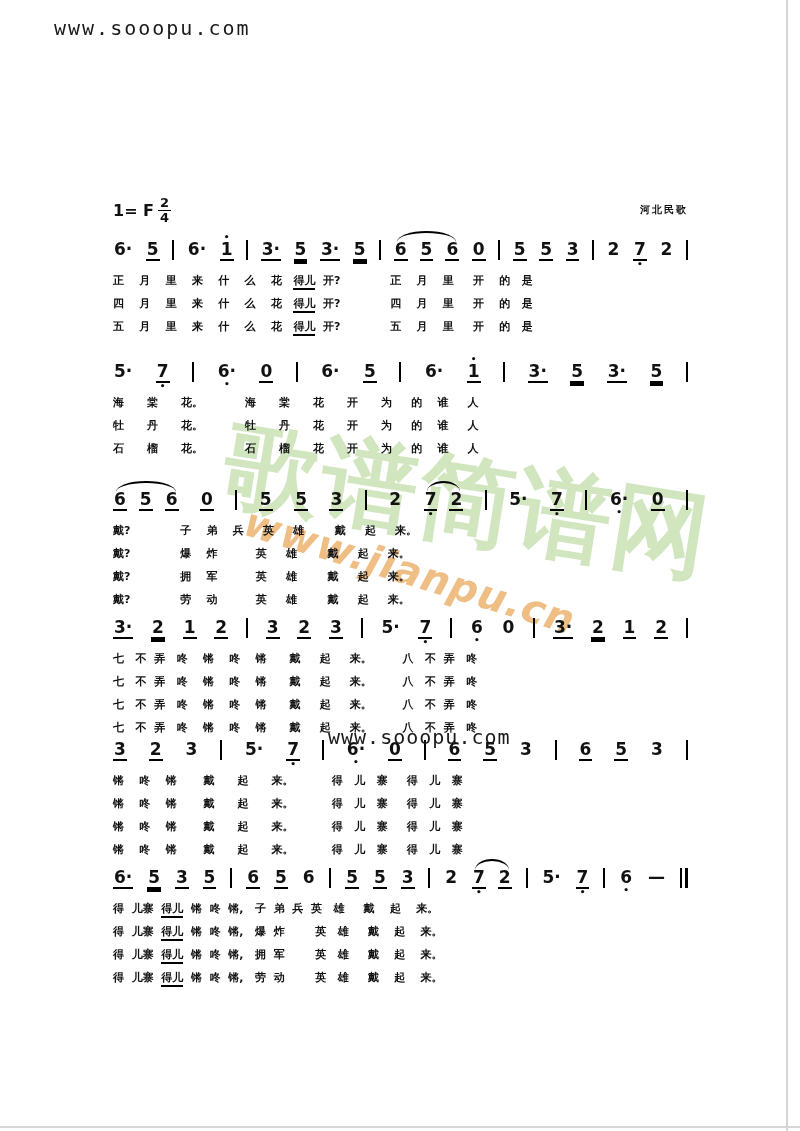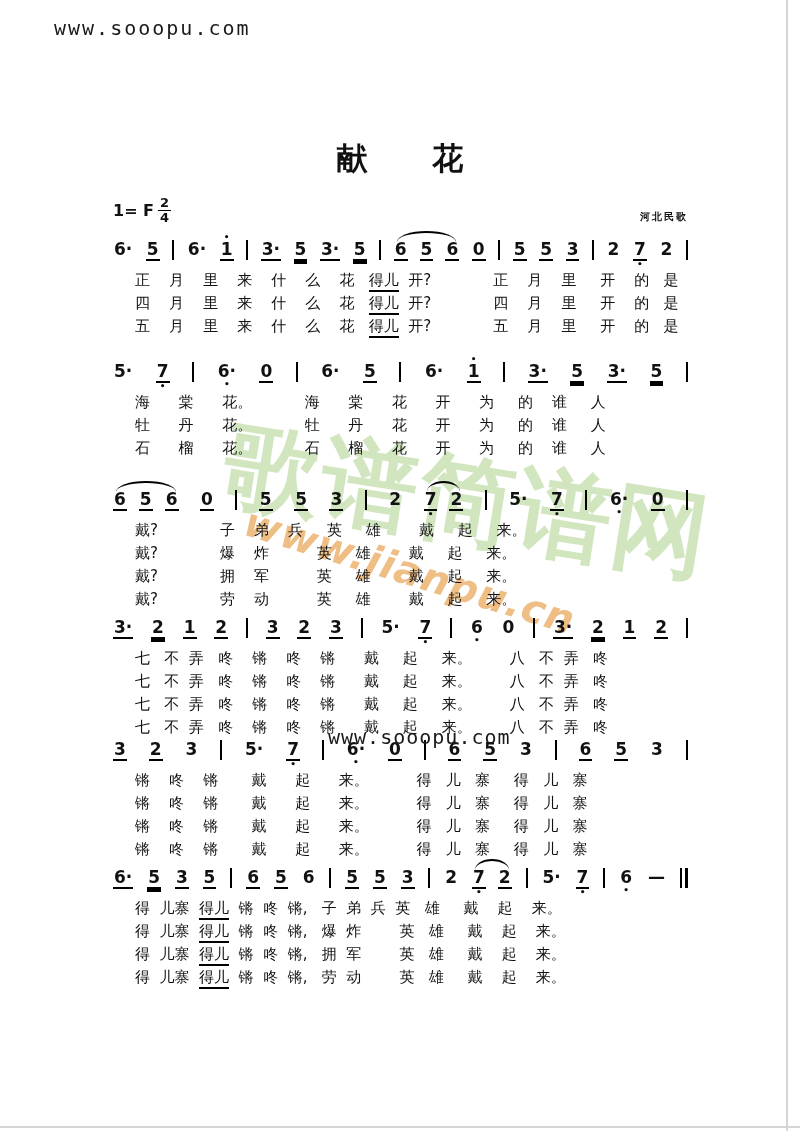--- a/index.html
+++ b/index.html
@@ -13,21 +13,21 @@
   .wm-green{position:absolute;left:222px;top:438px;font-size:96px;font-weight:bold;
             color:rgba(178,214,148,0.60);transform:rotate(9deg);letter-spacing:2px;
             z-index:0;white-space:nowrap;}
   .wm-url{position:absolute;left:238px;top:548px;font-size:40px;font-weight:bold;font-style:italic;
           color:rgba(235,179,110,0.85);transform:rotate(17deg);letter-spacing:1px;
           z-index:0;white-space:nowrap;}
   
   .title{position:absolute;left:0;top:138px;width:100%;text-align:center;
          font-size:31px;font-weight:bold;white-space:pre;z-index:2;}
   .meta{position:absolute;left:113px;top:196px;width:575px;display:flex;
-        justify-content:space-between;align-items:flex-end;z-index:2;}
+        justify-content:space-between;align-items:center;z-index:2;}
   .key{font-size:16px;font-weight:bold;display:flex;align-items:center;gap:4px;}
   .meter{display:inline-flex;flex-direction:column;align-items:center;
          font-size:13px;font-weight:bold;line-height:1.05;}
   .meter .mt{border-bottom:1px solid #000;padding:0 2px;}
   .credit{font-size:10px;font-weight:bold;letter-spacing:2px;}
   
   .system{position:absolute;left:113px;width:575px;z-index:2;}
   .system:nth-of-type(1){top:234px}.system:nth-of-type(2){top:356px}
   .system:nth-of-type(3){top:484px}.system:nth-of-type(4){top:612px}
   .system:nth-of-type(5){top:734px}.system:nth-of-type(6){top:862px}
@@ -37,35 +37,34 @@
   .hd,.ld{height:6px;font-size:9px;line-height:6px;font-weight:bold;}
   .dgt{font-size:17px;font-weight:bold;line-height:19px;padding:0 1px;}
   .u1{border-bottom:2px solid #000;}
   .u2{border-bottom:2px solid #000;box-shadow:0 3px 0 0 #000;}
   .bar{width:2px;height:20px;background:#000;margin-top:6px;}
   .bar2{width:8px;height:20px;margin-top:6px;border-left:2px solid #000;
         border-right:3px solid #000;box-sizing:border-box;}
   .grp{display:inline-flex;gap:12px;position:relative;}
   .grp::before{content:"";position:absolute;left:3px;right:3px;top:-3px;height:9px;
                border-top:2px solid #000;border-radius:50% 50% 0 0/100% 100% 0 0;}
-  .lyr{height:23px;line-height:23px;font-size:15px;font-weight:normal;white-space:pre;margin-left:22px;}
+  .lyr{height:23px;line-height:23px;font-size:11px;font-weight:bold;white-space:pre;}
   .us{border-bottom:2px solid #000;padding-bottom:1px;}
   
   .edge-r{position:absolute;right:12px;top:0;width:2px;height:100%;background:#d5d5d5;}
   .edge-b{position:absolute;left:0;bottom:3px;width:100%;height:2px;background:#d5d5d5;}
 </style>
 </head>
 <body>
 
 <div class="page">
   <div class="wm-green">歌谱简谱网</div>
   <div class="wm-url">www.jianpu.cn</div>
 
   <div class="wm-top">www.sooopu.com</div>
-  <div class="title">献      花</div>
 
   <div class="meta">
     <div class="key">
       <span>1= F</span>
       <span class="meter">
         <span class="mt">2</span>
         <span class="mb">4</span>
       </span>
     </div>
     <div class="credit">河北民歌</div>

